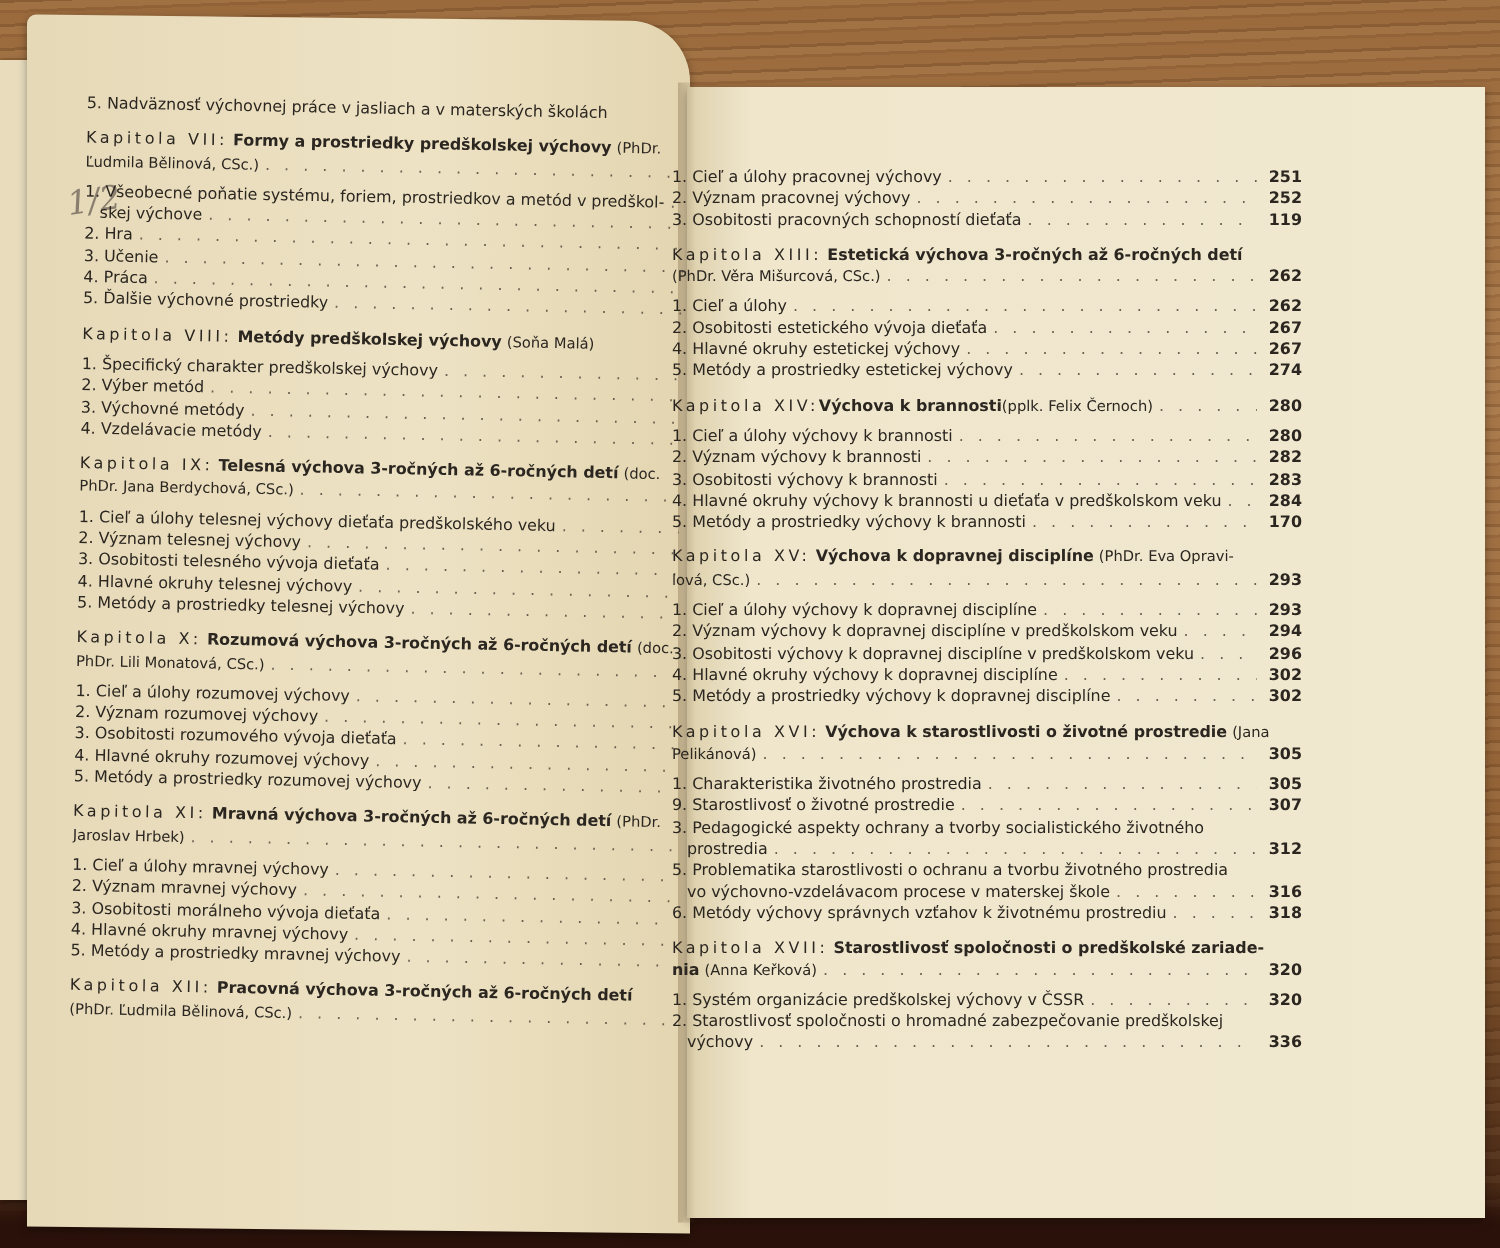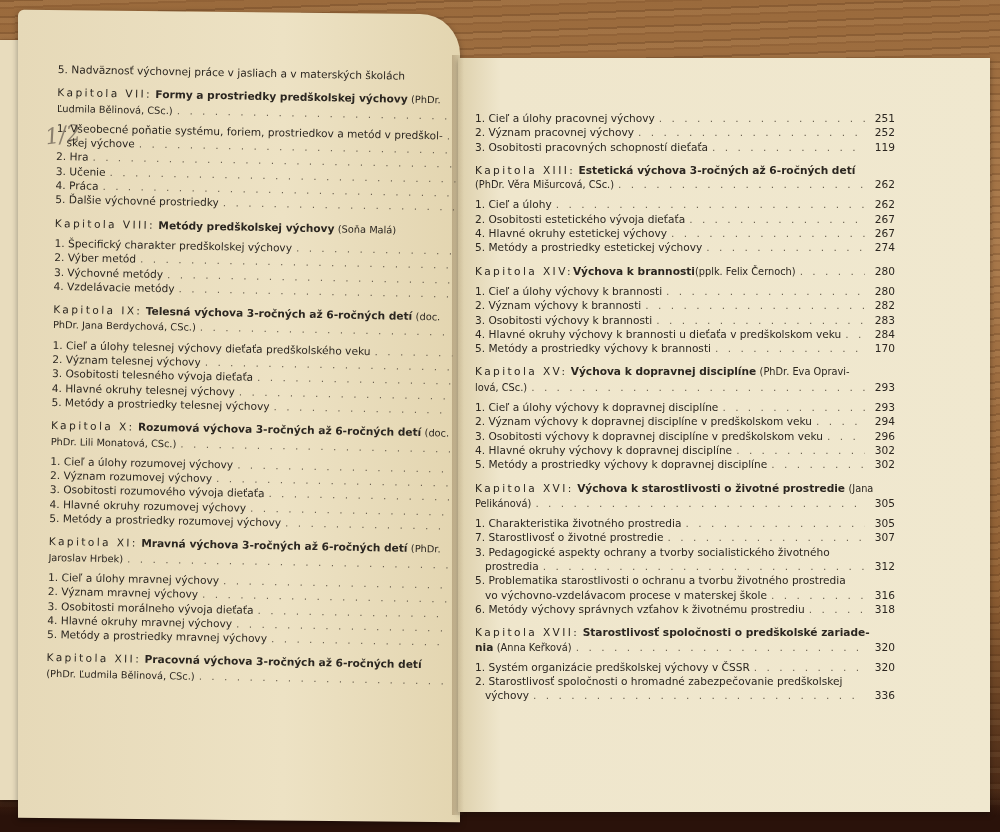--- a/index.html
+++ b/index.html
@@ -33,26 +33,26 @@
     .page-right {
       left: 458px; top: 58px; width: 532px; height: 754px;
       background: linear-gradient(90deg, #ddd0ac 0%, #efe6cc 8%, #f0e8cf 100%);
     }
     .gutter {
       position: absolute; left: 452px; top: 55px; width: 12px; height: 760px;
       background: linear-gradient(90deg, rgba(120,95,60,0.35), rgba(120,95,60,0));
     }
     .toc { position: absolute; color: #2b2620; font-size: 10.6px; line-height: 14.3px; }
     .toc-left { left: 58px; top: 62px; width: 400px; transform: rotate(1.1deg); transform-origin: left top; }
-    .toc-right { left: 475px; top: 111px; width: 420px; }
+    .toc-right { left: 448px; top: 111px; width: 420px; }
     .entry { display: flex; align-items: baseline; white-space: nowrap; }
     .entry .txt { overflow: hidden; text-overflow: clip; }
     .entry .dots { flex: 1; overflow: hidden; color: #6a6050; letter-spacing: 3px; padding: 0 4px; }
     .entry .dots::before { content: ". . . . . . . . . . . . . . . . . . . . . . . . . . . . . . . . . . . . . . . . . . . . . . . . . . . . . . . . . . . . . . . . . ."; }
-    .entry .pg { width: 30px; text-align: right; }
+    .entry .pg { width: 30px; text-align: right; font-weight: bold; }
     .entry.indent .txt { padding-left: 10px; }
     .chapter { margin-top: 9px; margin-bottom: 5px; }
     .chapter .kap { letter-spacing: 2.4px; }
     .chapter .ttl { font-weight: bold; font-family: "DejaVu Sans", sans-serif; }
     .chapter .auth { font-size: 9.8px; }
     .chapter-line { white-space: nowrap; overflow: hidden; }
     .pencil {
       position: absolute; left: 45px; top: 122px; font-family: "DejaVu Serif", serif;
       font-size: 22px; color: #8a7f6e; font-style: italic; transform: rotate(-8deg);
     }
@@ -332,21 +332,21 @@
         <span class="dots"></span>
         <span class="pg">305</span>
       </div>
     </div>
     <div class="entry">
       <span class="txt">1. Charakteristika životného prostredia</span>
       <span class="dots"></span>
       <span class="pg">305</span>
     </div>
     <div class="entry">
-      <span class="txt">7. Starostlivosť o životné prostredie</span>
+      <span class="txt">9. Starostlivosť o životné prostredie</span>
       <span class="dots"></span>
       <span class="pg">307</span>
     </div>
     <div class="entry">
       <span class="txt">3. Pedagogické aspekty ochrany a tvorby socialistického životného</span>
     </div>
     <div class="entry indent">
       <span class="txt">prostredia</span>
       <span class="dots"></span>
       <span class="pg">312</span>

